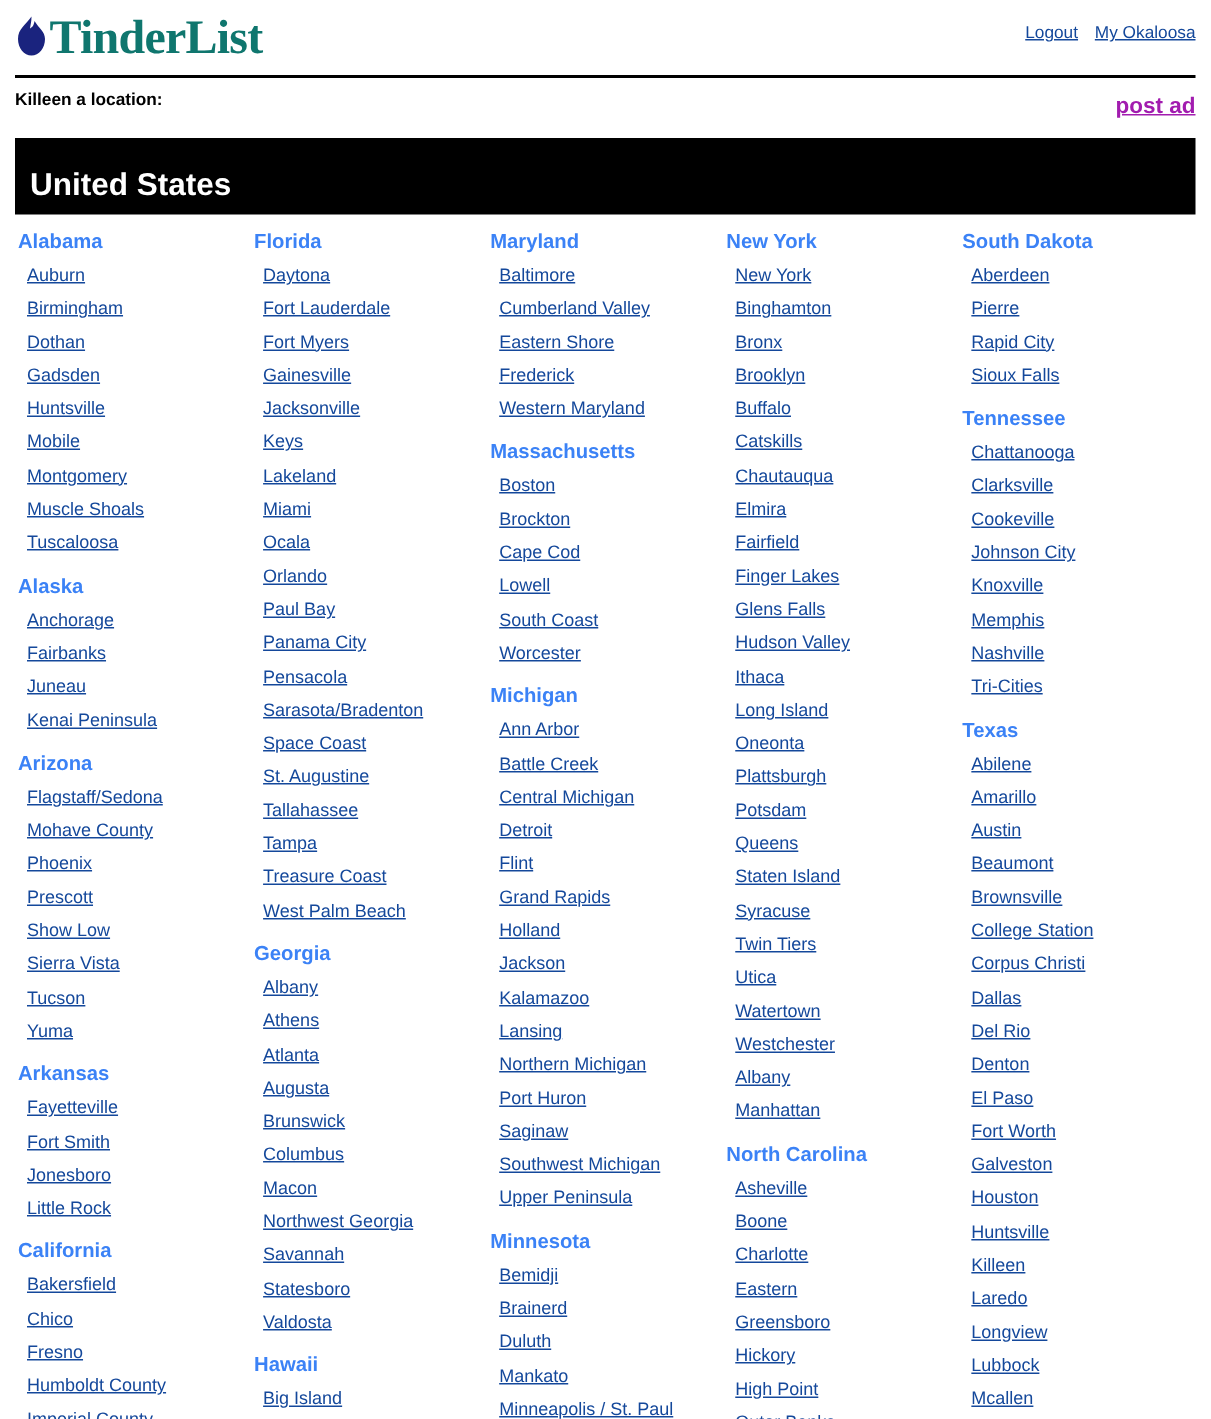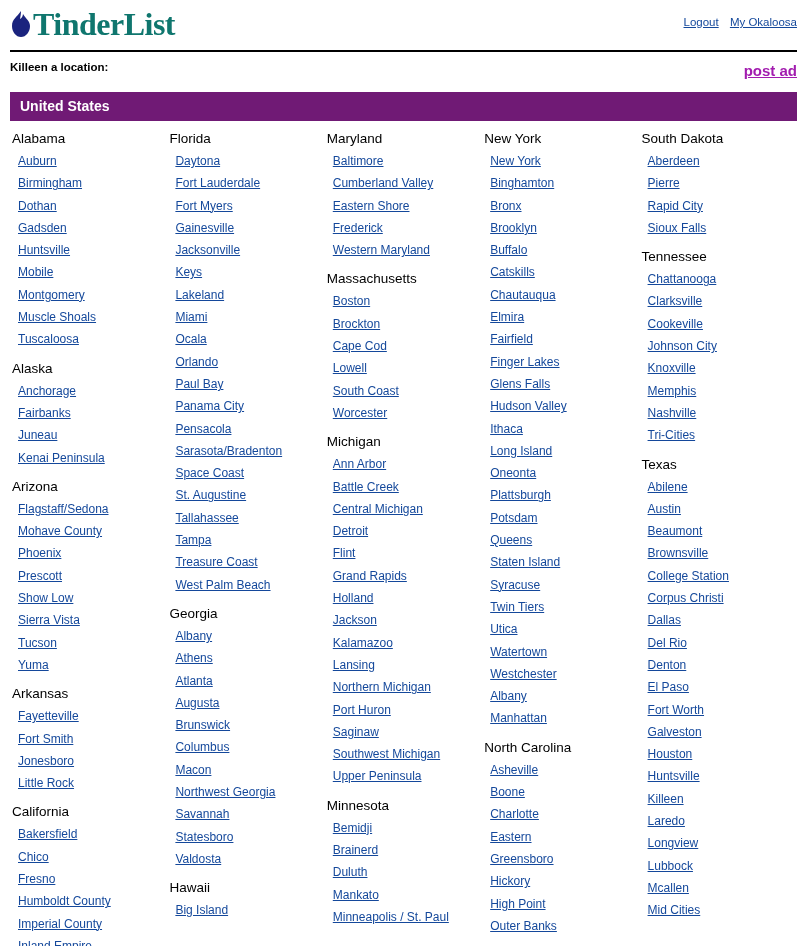--- a/index.html
+++ b/index.html
@@ -77,44 +77,44 @@
     top: 10px;
     font-size: 15px;
     color: #a21caf;
     text-decoration: underline;
     font-weight: bold;
   }
 
   
   .banner {
     margin: 4px 10px 0 10px;
-    background: #701a75;
+    background: #000000;
     color: #ffffff;
-    font-size: 14px;
-    font-weight: bold;
-    padding: 6px 10px 7px 10px;
+    font-size: 21px;
+    font-weight: bold;
+    padding: 20px 10px 7px 10px;
     box-sizing: border-box;
     font-family: "Liberation Sans", sans-serif;
   }
 
   
   .columns {
     display: flex;
     margin: 10px 10px 0 10px;
     align-items: flex-start;
   }
   .col {
     width: 20%;
     box-sizing: border-box;
     padding-right: 6px;
   }
   .state-name {
-    color: #000000;
+    color: #3b82f6;
     font-size: 13.5px;
-    font-weight: normal;
+    font-weight: bold;
     margin: 10px 0 4px 2px;
     font-family: "Liberation Sans", sans-serif;
   }
   .col .state-block:first-child .state-name { margin-top: 0; }
   .city {
     display: block;
     color: #14489b;
     text-decoration: underline;
     font-size: 12px;
     line-height: 22.3px;
@@ -343,20 +343,21 @@
           <a class="city" href="#">Cookeville</a>
           <a class="city" href="#">Johnson City</a>
           <a class="city" href="#">Knoxville</a>
           <a class="city" href="#">Memphis</a>
           <a class="city" href="#">Nashville</a>
           <a class="city" href="#">Tri-Cities</a>
         </div>
         <div class="state-block">
           <div class="state-name">Texas</div>
           <a class="city" href="#">Abilene</a>
+          <a class="city" href="#">Amarillo</a>
           <a class="city" href="#">Austin</a>
           <a class="city" href="#">Beaumont</a>
           <a class="city" href="#">Brownsville</a>
           <a class="city" href="#">College Station</a>
           <a class="city" href="#">Corpus Christi</a>
           <a class="city" href="#">Dallas</a>
           <a class="city" href="#">Del Rio</a>
           <a class="city" href="#">Denton</a>
           <a class="city" href="#">El Paso</a>
           <a class="city" href="#">Fort Worth</a>

